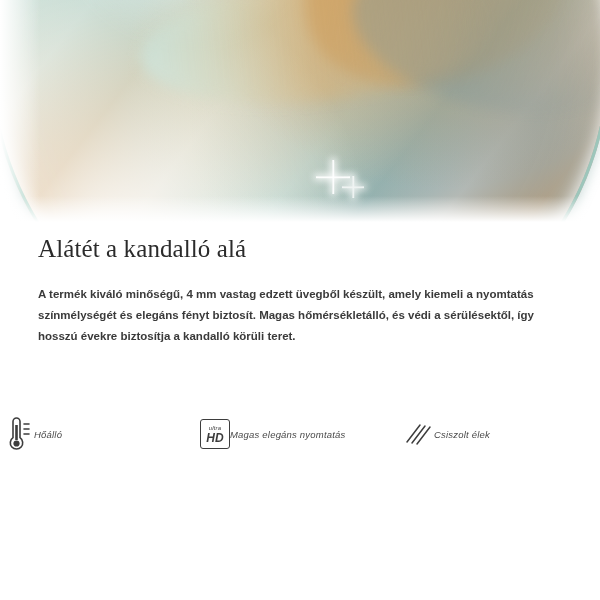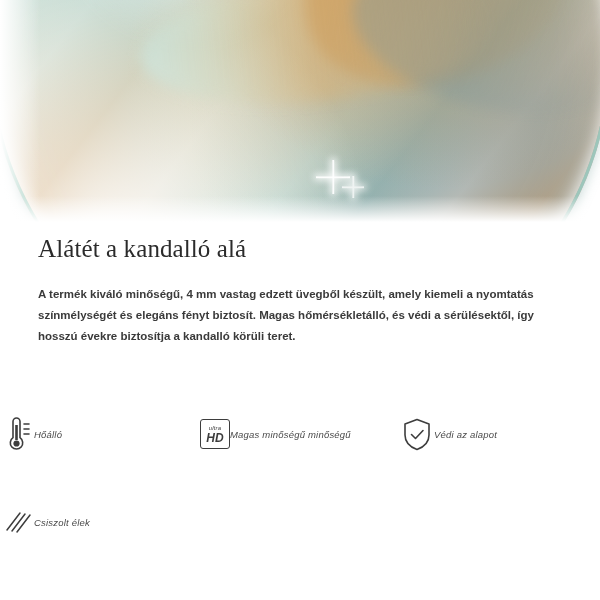--- a/index.html
+++ b/index.html
@@ -208,32 +208,23 @@
       <div class="feature-label">Hőálló</div>
     </div>
 
     <div class="feature">
       <div class="feature-icon">
         <div class="hdbox">
           <span class="u">ultra</span>
           <span class="hd">HD</span>
         </div>
       </div>
-      <div class="feature-label">Magas minőségű minőségű</div>
+      <div class="feature-label">Magas elegáns nyomtatás</div>
     </div>
 
-    <div class="feature">
-      <div class="feature-icon">
-        <svg width="34" height="38" viewBox="0 0 34 38" fill="none" stroke="#3d3d3d" stroke-width="1.6" stroke-linejoin="round" stroke-linecap="round">
-          <path d="M17 4.5 29 9v11c0 7.2-5 12-12 14.5C10 32 5 27.2 5 20V9z"></path>
-          <path d="M11.5 19.5l4 4 7.5-8"></path>
-        </svg>
-      </div>
-      <div class="feature-label">Védi az alapot</div>
-    </div>
 
 
     <div class="feature">
       <div class="feature-icon">
         <svg width="34" height="34" viewBox="0 0 34 34" fill="none" stroke="#3d3d3d" stroke-width="1.5" stroke-linecap="round">
           <path d="M7 25 20 8"></path>
           <path d="M12 26 25 9"></path>
           <path d="M17 27 30 10"></path>
         </svg>
       </div>

